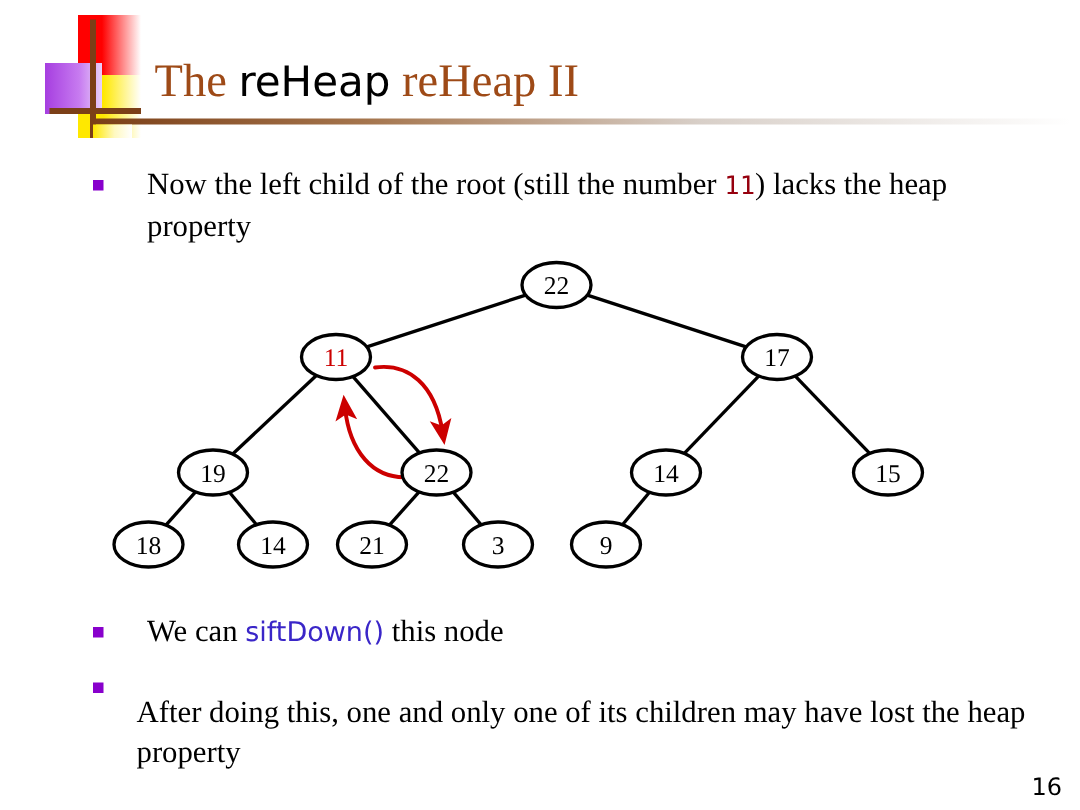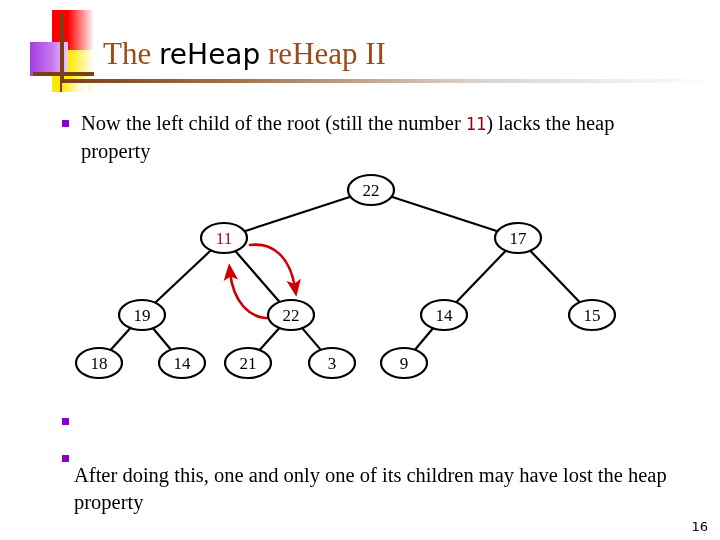--- a/index.html
+++ b/index.html
@@ -92,21 +92,21 @@
     height: 7px;
     background: #8800cc;
     margin-top: 10px;
     margin-right: 0px;
     flex: 0 0 auto;
   }
   .bullet-text {
     font-size: 20.5px;
     line-height: 27px;
     color: #000000;
-    margin-left: 12px;
+    margin-left: 29px;
   }
   .code-red {
     font-family: "DejaVu Sans Mono", monospace;
     color: #96000e;
     font-size: 17px;
   }
   .code-blue {
     font-family: "DejaVu Sans", sans-serif;
     color: #3a26c8;
     font-size: 18px;
@@ -129,21 +129,21 @@
     font-size: 17px;
     font-family: "Liberation Serif", serif;
   }
 
   
   #page-number {
     position: absolute;
     right: 12px;
     bottom: 6px;
     font-family: "DejaVu Sans", sans-serif;
-    font-size: 13px;
+    font-size: 16px;
     color: #000000;
   }
 </style>
 </head>
 <body>
 
 <div id="logo">
   <div class="sq sq-red"></div>
   <div class="sq sq-yellow"></div>
   <div class="sq sq-purple"></div>
@@ -157,20 +157,21 @@
 <div id="title-rule"></div>
 <div id="title-rule-tail"></div>
 
 <div class="bullet-row" id="bullet-1">
   <span class="bullet-mark"></span>
   <span class="bullet-text"><span>Now the left child of the root (still the number </span><span class="code-red">11</span><span>) lacks the heap property</span></span>
 </div>
 
 <div class="bullet-row" id="bullet-2">
   <span class="bullet-mark"></span>
+  <span class="bullet-text"><span>We can </span><span class="code-blue">siftDown()</span><span> this node</span></span>
 </div>
 
 <div class="bullet-row" id="bullet-3">
   <span class="bullet-mark"></span>
   <span class="bullet-text"><span>After doing this, one and only one of its children may have lost the heap property</span></span>
 </div>
 
 <svg id="tree" viewBox="0 0 720 540" xmlns="http://www.w3.org/2000/svg">
   <defs>
     <marker id="red-arrow" markerWidth="7" markerHeight="7" refX="3.2" refY="3.2" orient="auto" markerUnits="strokeWidth">

